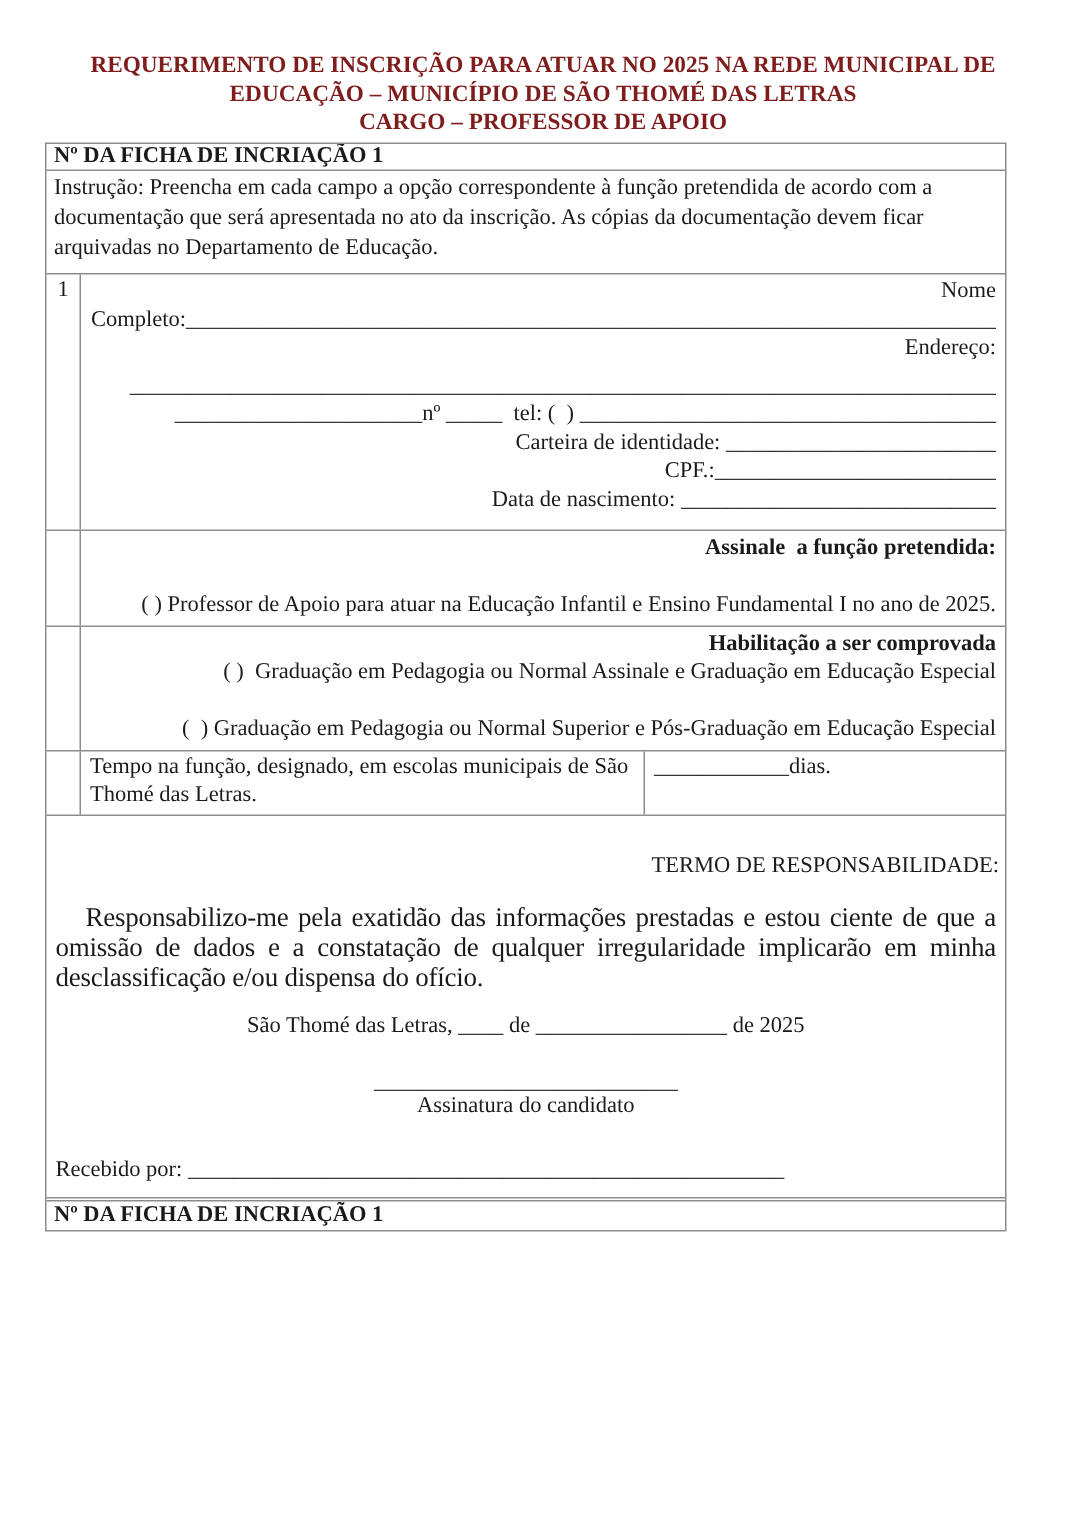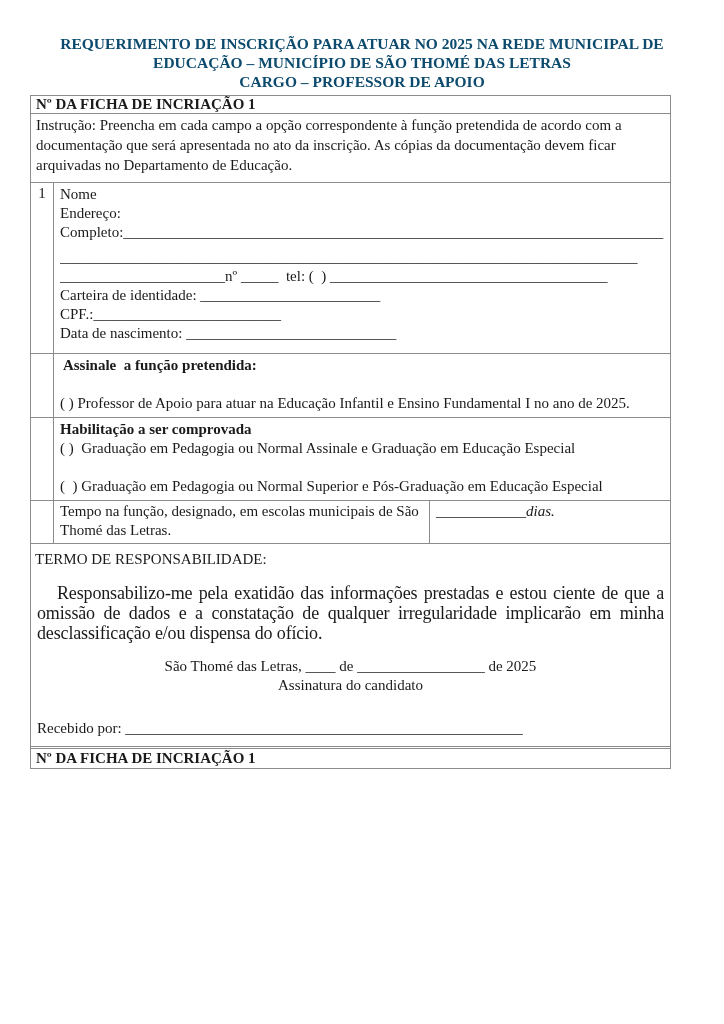--- a/index.html
+++ b/index.html
@@ -15,21 +15,21 @@
     color: #1a1a1a;
     position: relative;
     overflow: hidden;
   }
   .page-title {
     margin: 34px 6px 4px 6px;
     text-align: center;
     font-weight: bold;
     font-size: 15.5px;
     line-height: 19px;
-    color: #0c4a6e;
+    color: #7f1d1d;
   }
   .form-table {
     margin-left: 30px;
     width: 639px;
     border: 1px solid #8c8c8c;
   }
   .row { border-bottom: 1px solid #8c8c8c; }
   .row:last-child { border-bottom: none; }
   .header-row {
     font-weight: bold;
@@ -50,44 +50,44 @@
     border-right: 1px solid #8c8c8c;
     text-align: center;
     line-height: 19px;
     padding-top: 1px;
   }
   .content-cell {
     flex: 1 1 auto;
     padding: 2px 6px 10px 6px;
     line-height: 19px;
     overflow: hidden;
+    text-align: right;
   }
   .line { white-space: pre; overflow: hidden; }
   .blank-line { height: 19px; }
   .gap-top { margin-top: 6px; }
   .bold { font-weight: bold; }
   .tempo-left {
     flex: 0 0 363px;
     border-right: 1px solid #8c8c8c;
     padding: 1px 6px 3px 6px;
     line-height: 19px;
   }
   .tempo-right {
     flex: 1 1 auto;
     padding: 1px 6px 3px 6px;
     line-height: 19px;
     white-space: pre;
     overflow: hidden;
-    font-style: italic;
   }
   .termo-row { padding: 6px 4px 8px 4px; }
   .termo-heading {
-    text-align: left;
+    text-align: right;
     line-height: 19px;
-    margin-top: 0;
+    margin-top: 18px;
   }
   .termo-paragraph {
     margin: 14px 2px 0 2px;
     font-size: 18px;
     letter-spacing: -0.15px;
     line-height: 20px;
     text-align: justify;
     text-indent: 20px;
   }
   .termo-date {
@@ -137,22 +137,22 @@
   <div class="row header-row">Nº DA FICHA DE INCRIAÇÃO 1</div>
 
   <div class="row instruction-row">
     <div class="wrap">Instrução: Preencha em cada campo a opção correspondente à função pretendida de acordo com a documentação que será apresentada no ato da inscrição. As cópias da documentação devem ficar arquivadas no Departamento de Educação.</div>
   </div>
 
   <div class="row split">
     <div class="num-cell">1</div>
     <div class="content-cell">
       <div class="line">Nome</div>
+      <div class="line">Completo:________________________________________________________________________</div>
       <div class="line">Endereço:</div>
-      <div class="line">Completo:________________________________________________________________________</div>
       <div class="line gap-top">_____________________________________________________________________________</div>
       <div class="line">______________________nº _____  tel: (  ) _____________________________________</div>
       <div class="line">Carteira de identidade: ________________________</div>
       <div class="line">CPF.:_________________________</div>
       <div class="line">Data de nascimento: ____________________________</div>
     </div>
   </div>
 
   <div class="row split">
     <div class="num-cell"></div>
@@ -176,19 +176,20 @@
   <div class="row split">
     <div class="num-cell"></div>
     <div class="tempo-left">Tempo na função, designado, em escolas  municipais de São Thomé das Letras.</div>
     <div class="tempo-right">____________dias.</div>
   </div>
 
   <div class="row termo-row">
     <div class="termo-heading">TERMO DE RESPONSABILIDADE:</div>
     <div class="termo-paragraph">Responsabilizo-me pela exatidão das informações prestadas e estou ciente de que a omissão de dados e a constatação de qualquer irregularidade implicarão em minha desclassificação e/ou dispensa do ofício.</div>
     <div class="termo-date">São Thomé das Letras, ____ de _________________ de 2025</div>
+    <div class="signature-fill">___________________________</div>
     <div class="signature-label">Assinatura do candidato</div>
     <div class="recebido-line">Recebido por: _____________________________________________________</div>
   </div>
 
   <div class="footer-row">Nº DA FICHA DE INCRIAÇÃO 1</div>
 
 </div>
 
 </body></html>

